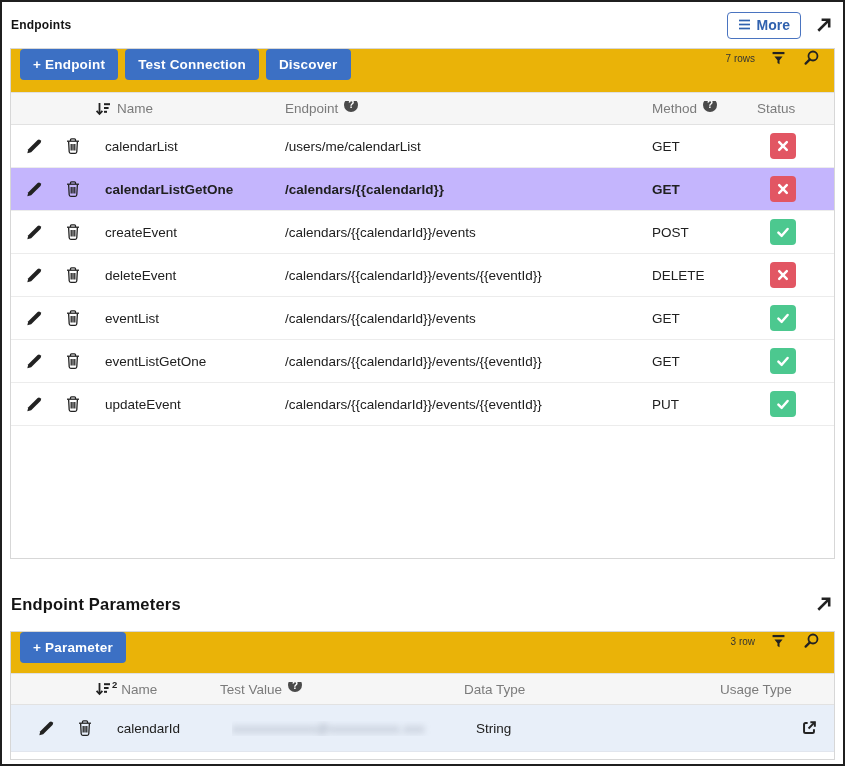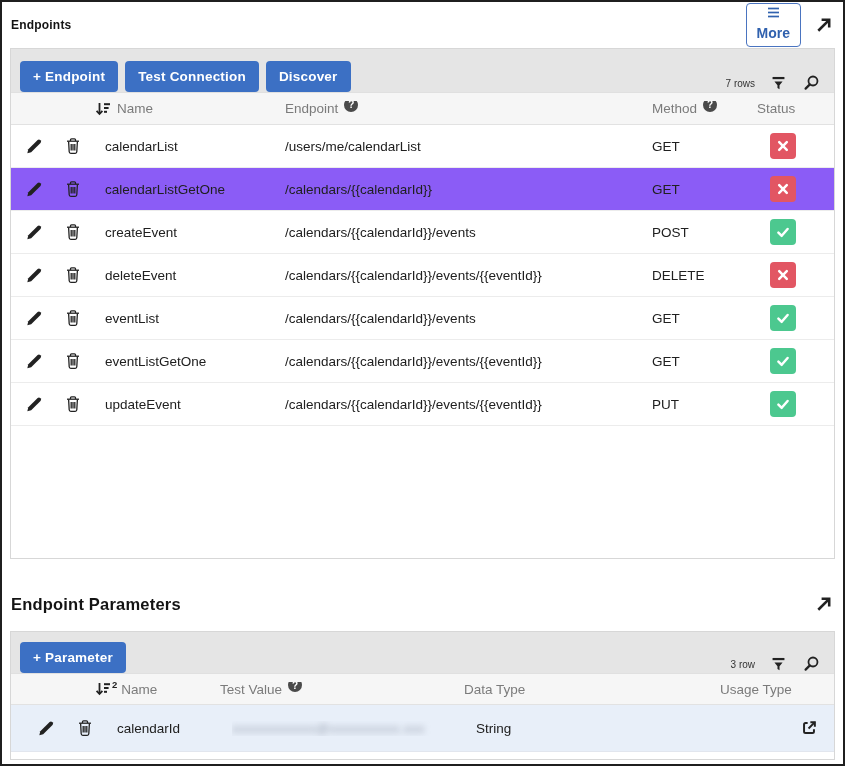--- a/index.html
+++ b/index.html
@@ -13,29 +13,29 @@
   .section-head {
     display:flex; align-items:center; padding:0 10px 0 9px; height:46px;
   }
   .section-head.second { height:auto; padding:36px 10px 17px 9px; }
   .sec-title { font-size:12px; font-weight:bold; color:#141414; letter-spacing:.2px; }
   .section-head.second .sec-title { font-size:16.5px; }
   .head-right { margin-left:auto; display:flex; align-items:center; gap:13px; }
   .more-btn {
     display:inline-flex; align-items:center; gap:6px; background:#fff;
     border:1px solid #4a74c0; border-radius:4px; color:#3061ae;
-    font-size:14px; font-weight:bold; padding:3px 10px 4px; cursor:pointer; line-height:18px;flex-direction:column;
+    font-size:14px; font-weight:bold; padding:3px 10px 4px; cursor:pointer; line-height:18px;
   }
   .expand-btn { display:inline-flex; cursor:pointer; line-height:0; }
   
   .box { margin:0 8px; border:1px solid #d7d7d7; background:#fff; }
   .box.first { height:511px; }
   .box.second { height:129px; }
   .toolbar {
-    display:flex; align-items:flex-end; background:#e5e5e5; padding:0 14px 0 9px;
+    display:flex; align-items:flex-start; background:#eab308; padding:0 14px 0 9px;
     border-bottom:1px solid #e0e0e0; height:44px;
   }
   .box.second .toolbar { height:42px; }
   .btn {
     background:#3c70c4; color:#fff; border:none; border-radius:4px;
     font-size:13.5px; font-weight:bold; padding:8px 13px; margin-right:7px;
     cursor:pointer; font-family:inherit; letter-spacing:.2px;
   }
   .tb-right { margin-left:auto; display:flex; align-items:center; gap:15px; }
   .rows-label { font-size:10px; color:#333; }
@@ -43,21 +43,21 @@
   
   .thead {
     display:flex; align-items:center; height:32px; background:#f6f6f6;
     border-bottom:1px solid #e2e2e2; color:#7b7b7b; font-size:13.5px;
   }
   .box.second .thead { height:31px; }
   .trow {
     display:flex; align-items:center; height:43px; border-bottom:1px solid #ececec;
     font-size:13.5px; color:#202020; background:#fff; cursor:pointer;
   }
-  .trow.hl { background:#8b5cf6; }
+  .trow.hl { background:#c4b5fd;font-weight:bold; }
   .prow { height:47px; background:#e8eff9; border-bottom:1px solid #e2e6ee;padding-left:12px; }
   .cell { display:flex; align-items:center; overflow:hidden; white-space:nowrap; }
   
   .col-edit  { width:44px; justify-content:center; }
   .col-del   { width:36px; justify-content:center; }
   .col-name  { width:180px; padding-left:14px; }
   .col-endpoint { width:358px; padding-left:14px; }
   .col-method{ width:112px; padding-left:23px; }
   .col-status{ flex:1; padding-left:16px; }
   .thead .col-name { padding-left:4px; gap:6px; }

